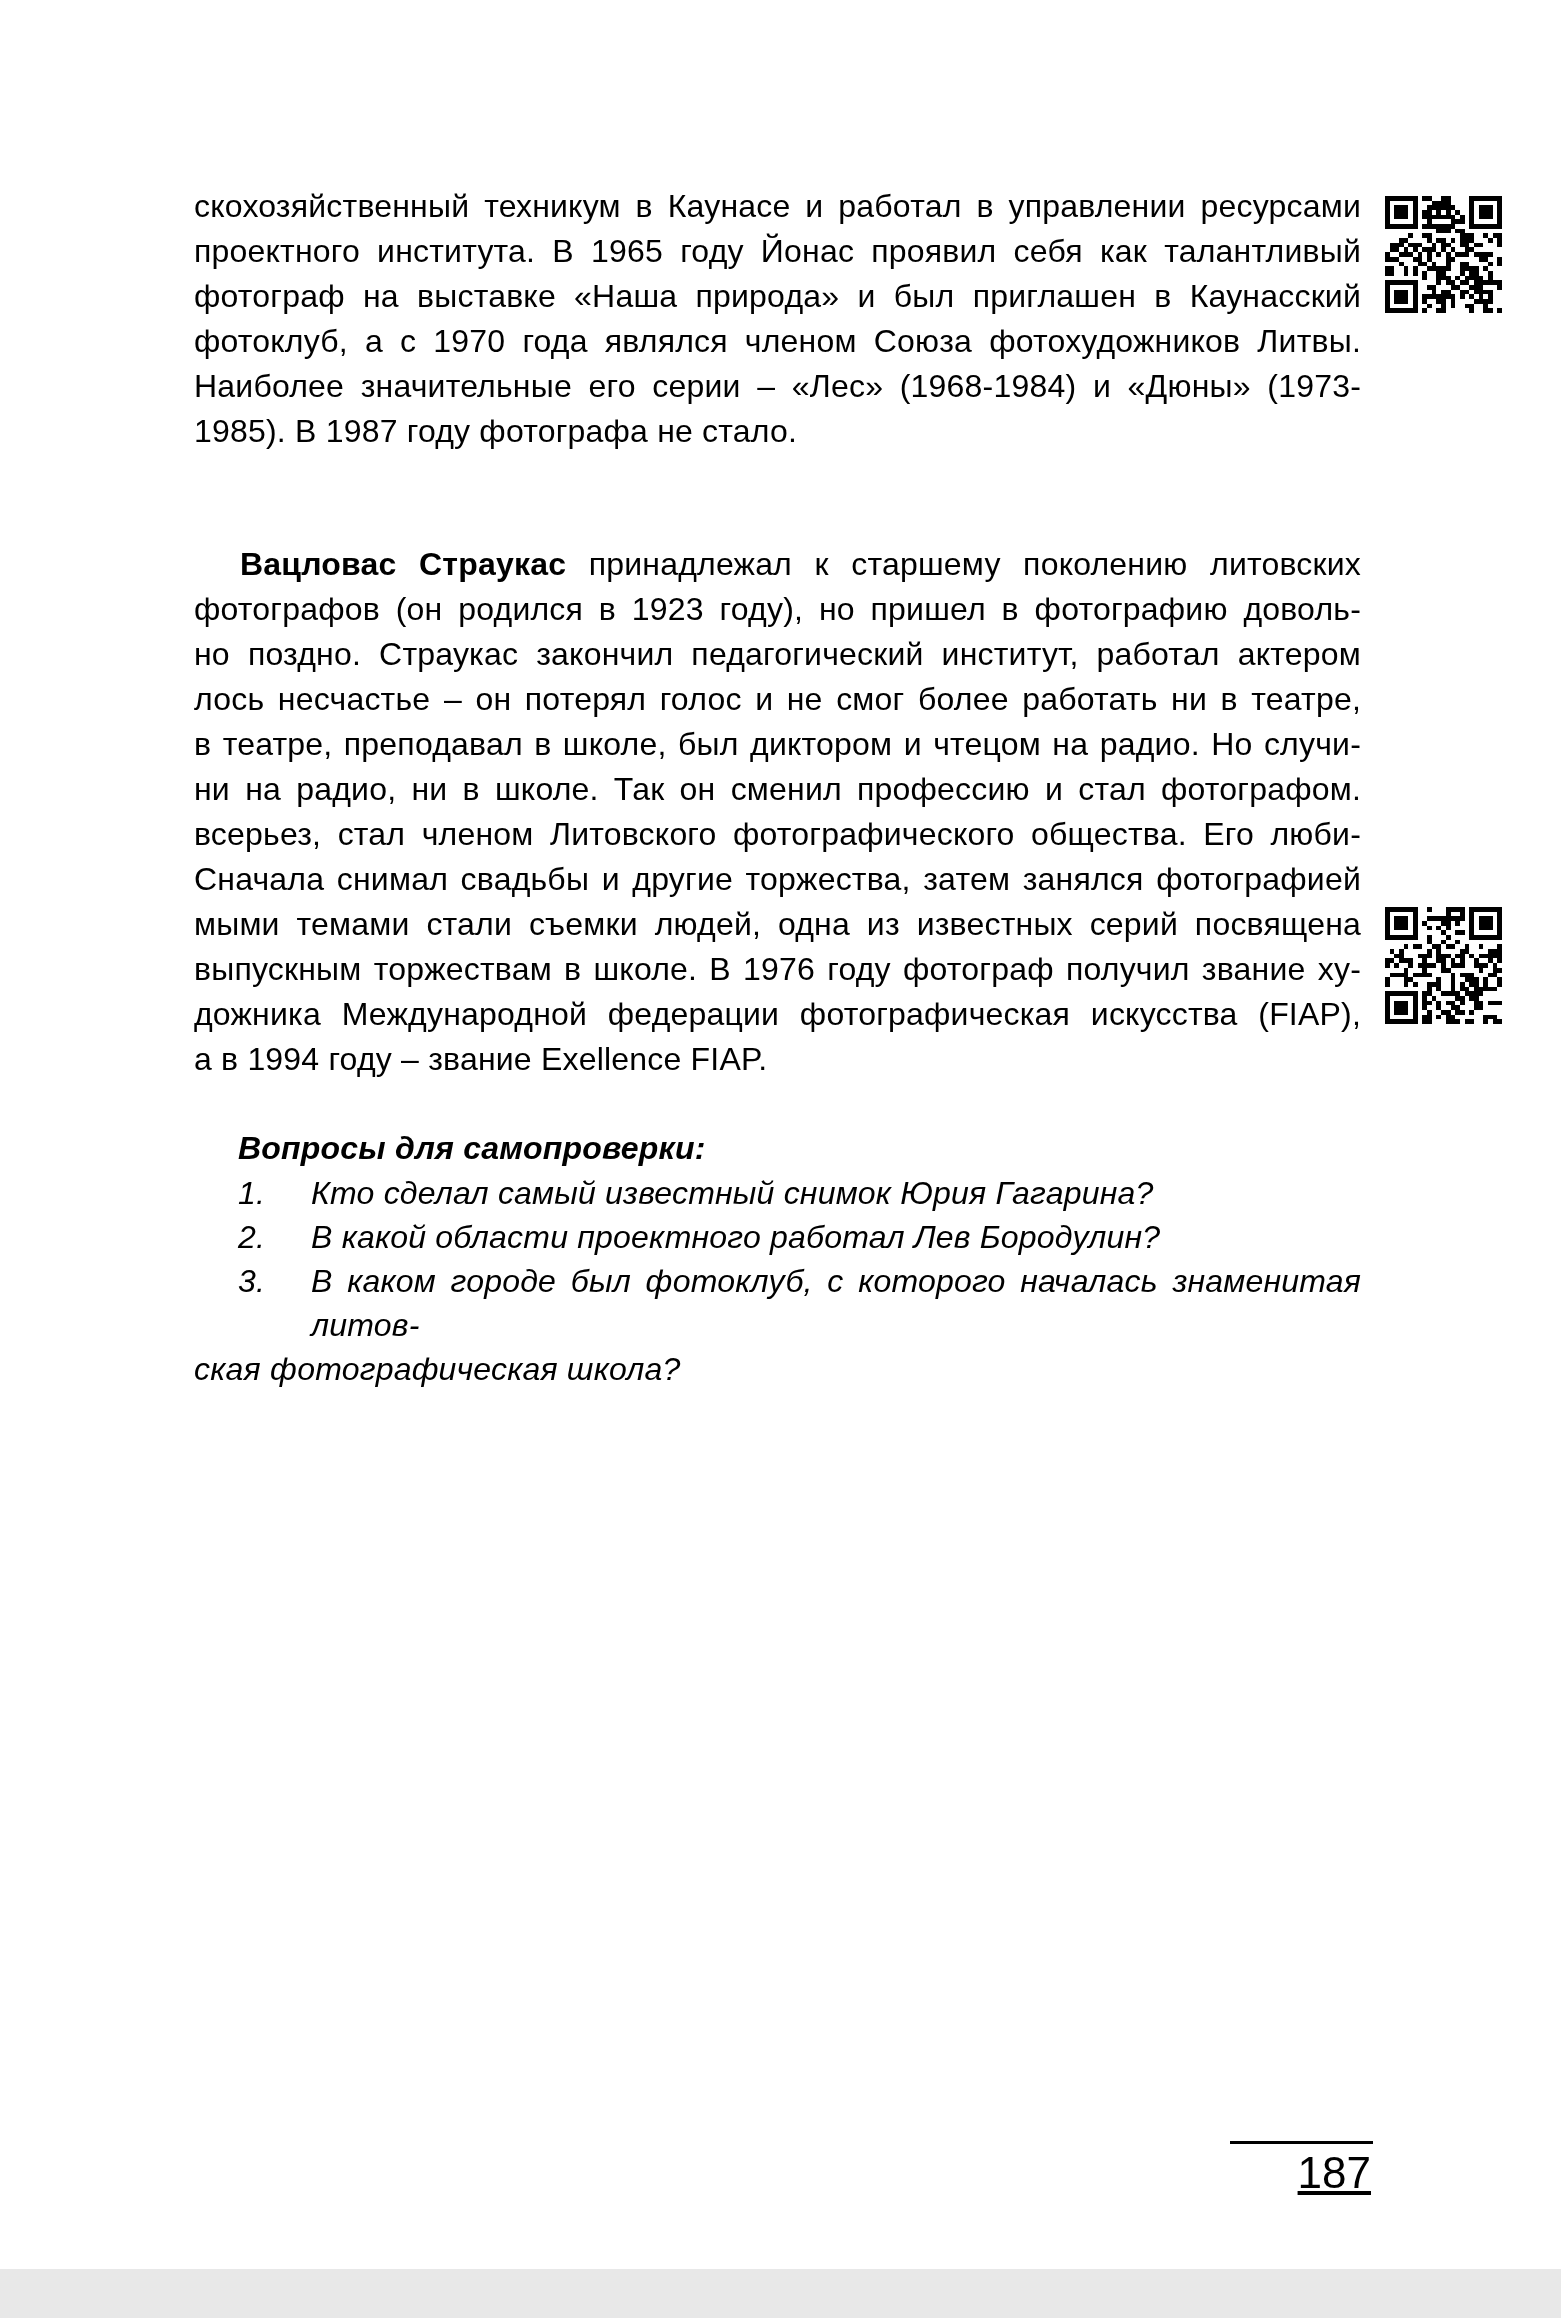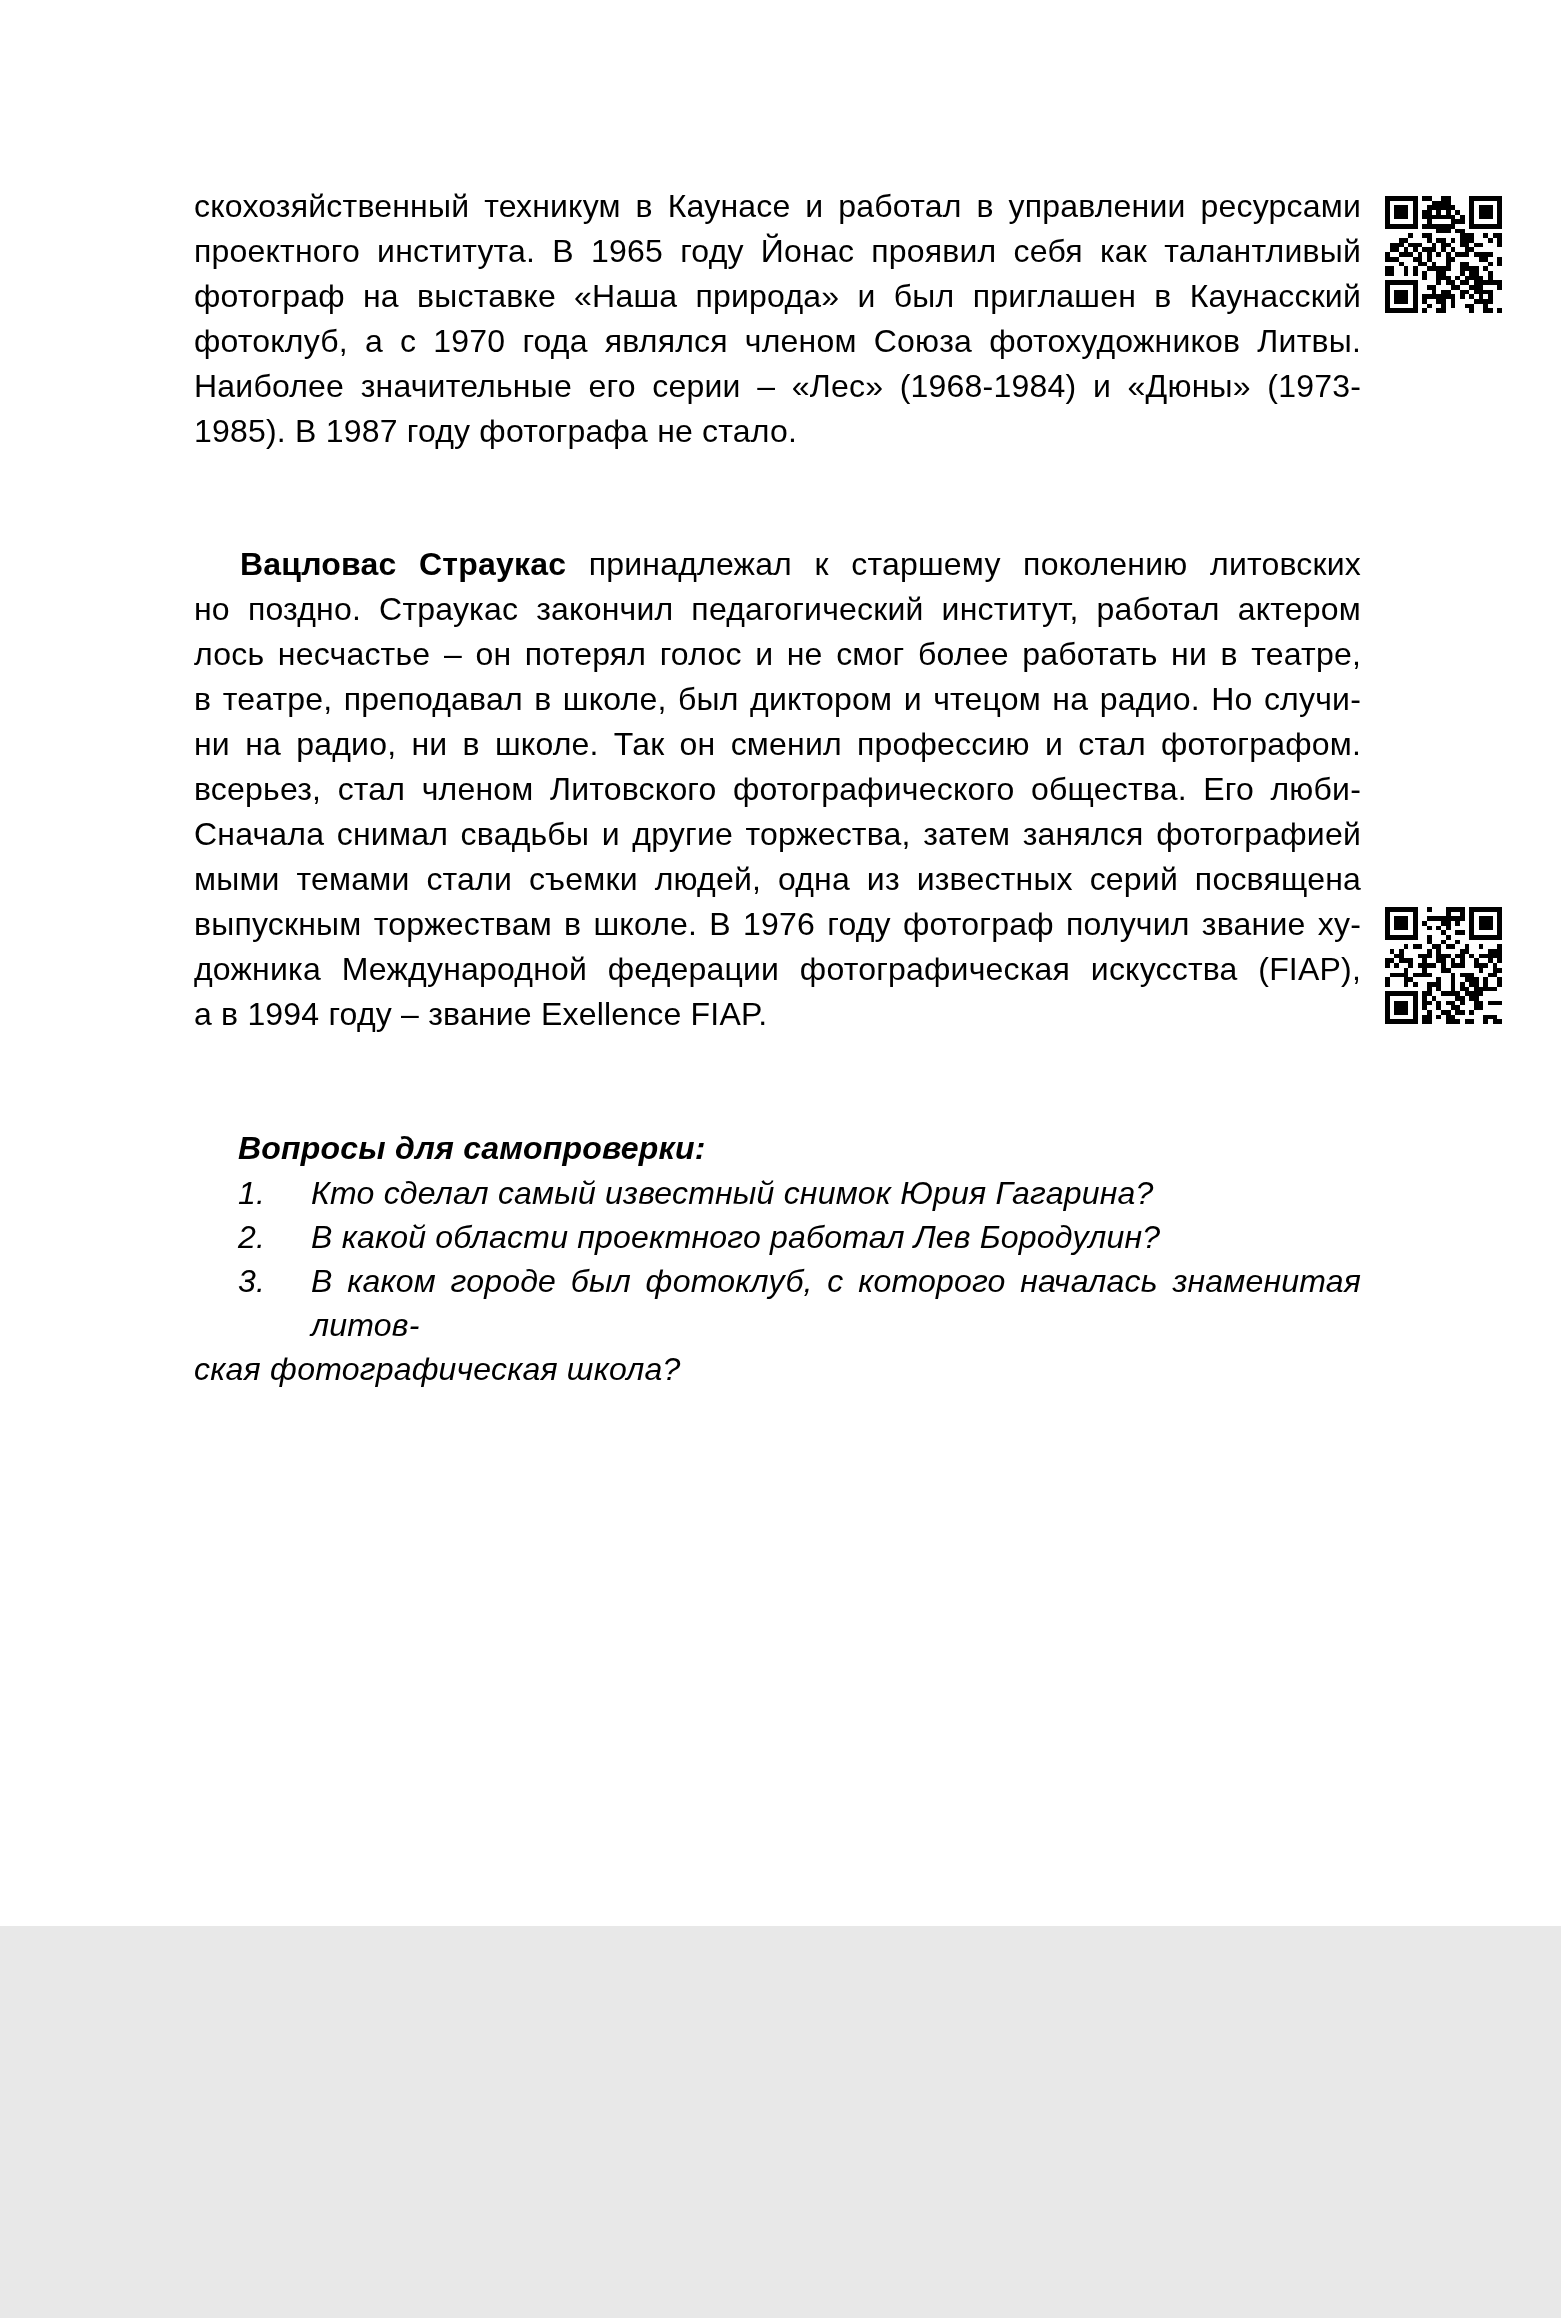--- a/index.html
+++ b/index.html
@@ -1,18 +1,18 @@
 <!DOCTYPE html>
 <html style="font-size:12.8px"><head>
 <meta charset="utf-8">
 <style>
   html,body { margin:0; padding:0; background:#e8e8e8; }
   .page {
     position:relative;
-    width:1562px; height:1926px;
+    width:1562px; height:2269px;
     background:#ffffff;
     font-family:"Liberation Sans", sans-serif;
     color:#000;
     overflow:hidden;
     margin:0 auto;
   }
   .para {
     position:absolute;
     left:194px; width:1167px;
     font-size:32px; line-height:45px;
@@ -293,20 +293,21 @@
         <rect x="19" y="1" width="5" height="5" fill="#fff"></rect>
         <rect x="20" y="2" width="3" height="3" fill="#000"></rect>
         <rect x="0" y="18" width="7" height="7" fill="#000"></rect>
         <rect x="1" y="19" width="5" height="5" fill="#fff"></rect>
         <rect x="2" y="20" width="3" height="3" fill="#000"></rect>
       </svg>
     </div>
 
   <div id="para2" class="para">
       <div class="ln indent"><b>Вацловас Страукас</b> принадлежал к старшему поколению литовских</div>
+      <div class="ln">фотографов (он родился в 1923 году), но пришел в фотографию доволь-</div>
       <div class="ln">но поздно. Страукас закончил педагогический институт, работал актером</div>
       <div class="ln">лось несчастье – он потерял голос и не смог более работать ни в театре,</div>
       <div class="ln">в театре, преподавал в школе, был диктором и чтецом на радио. Но случи-</div>
       <div class="ln">ни на радио, ни в школе. Так он сменил профессию и стал фотографом.</div>
       <div class="ln">всерьез, стал членом Литовского фотографического общества. Его люби-</div>
       <div class="ln">Сначала снимал свадьбы и другие торжества, затем занялся фотографией</div>
       <div class="ln">мыми темами стали съемки людей, одна из известных серий посвящена</div>
       <div class="ln">выпускным торжествам в школе. В 1976 году фотограф получил звание ху-</div>
       <div class="ln">дожника Международной федерации фотографическая искусства (FIAP),</div>
       <div class="ln last">а в 1994 году – звание Exellence FIAP.</div>

